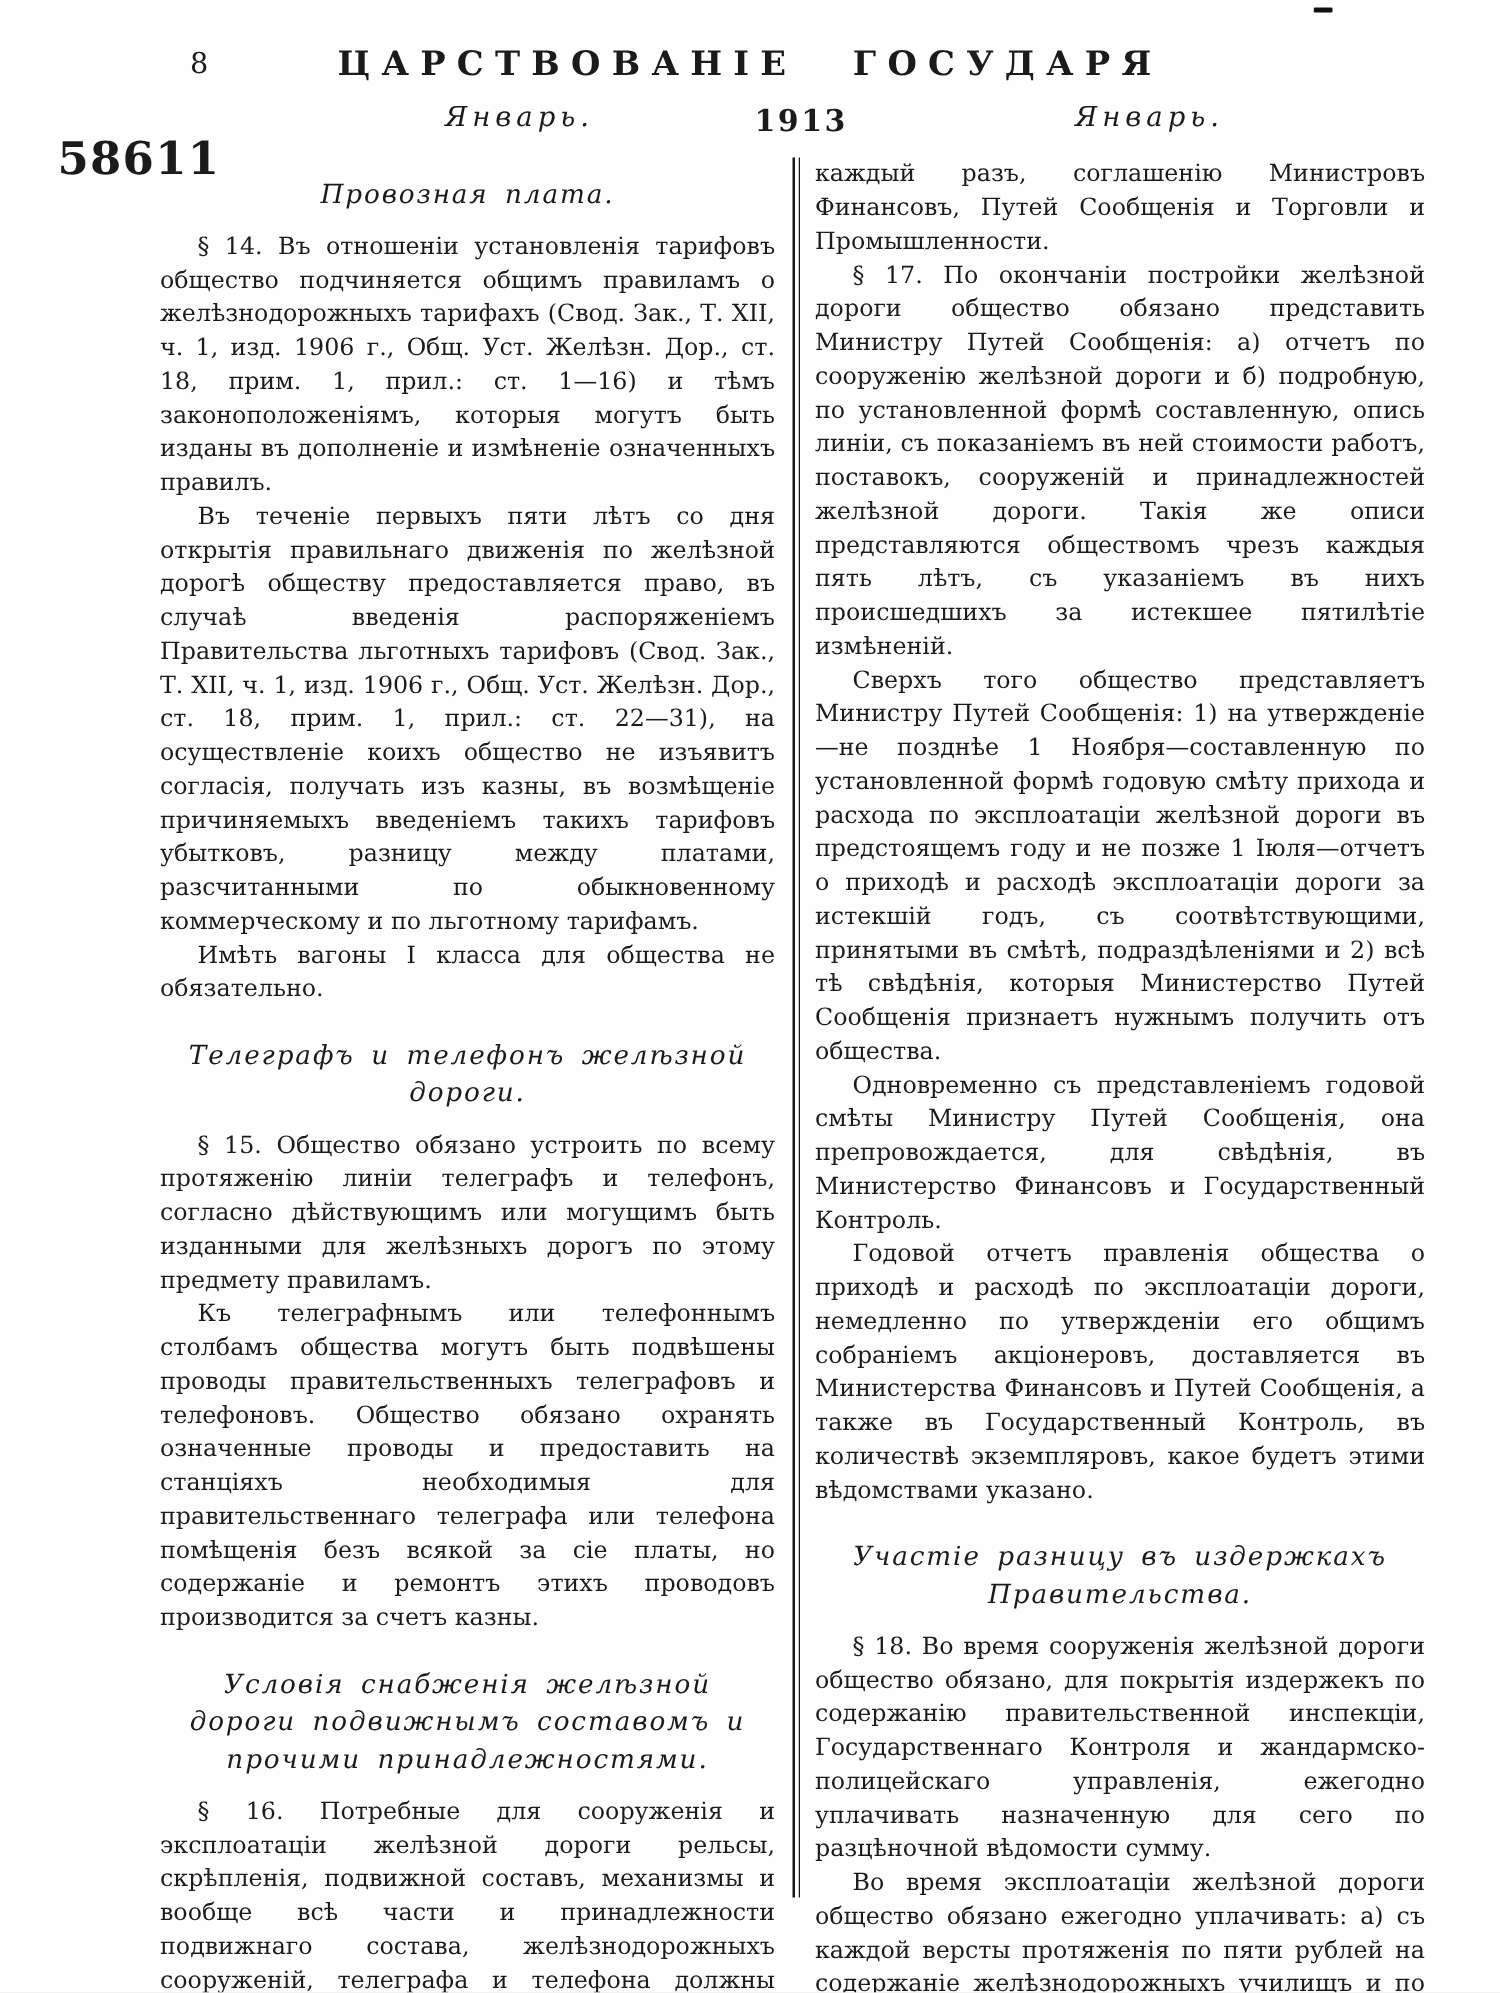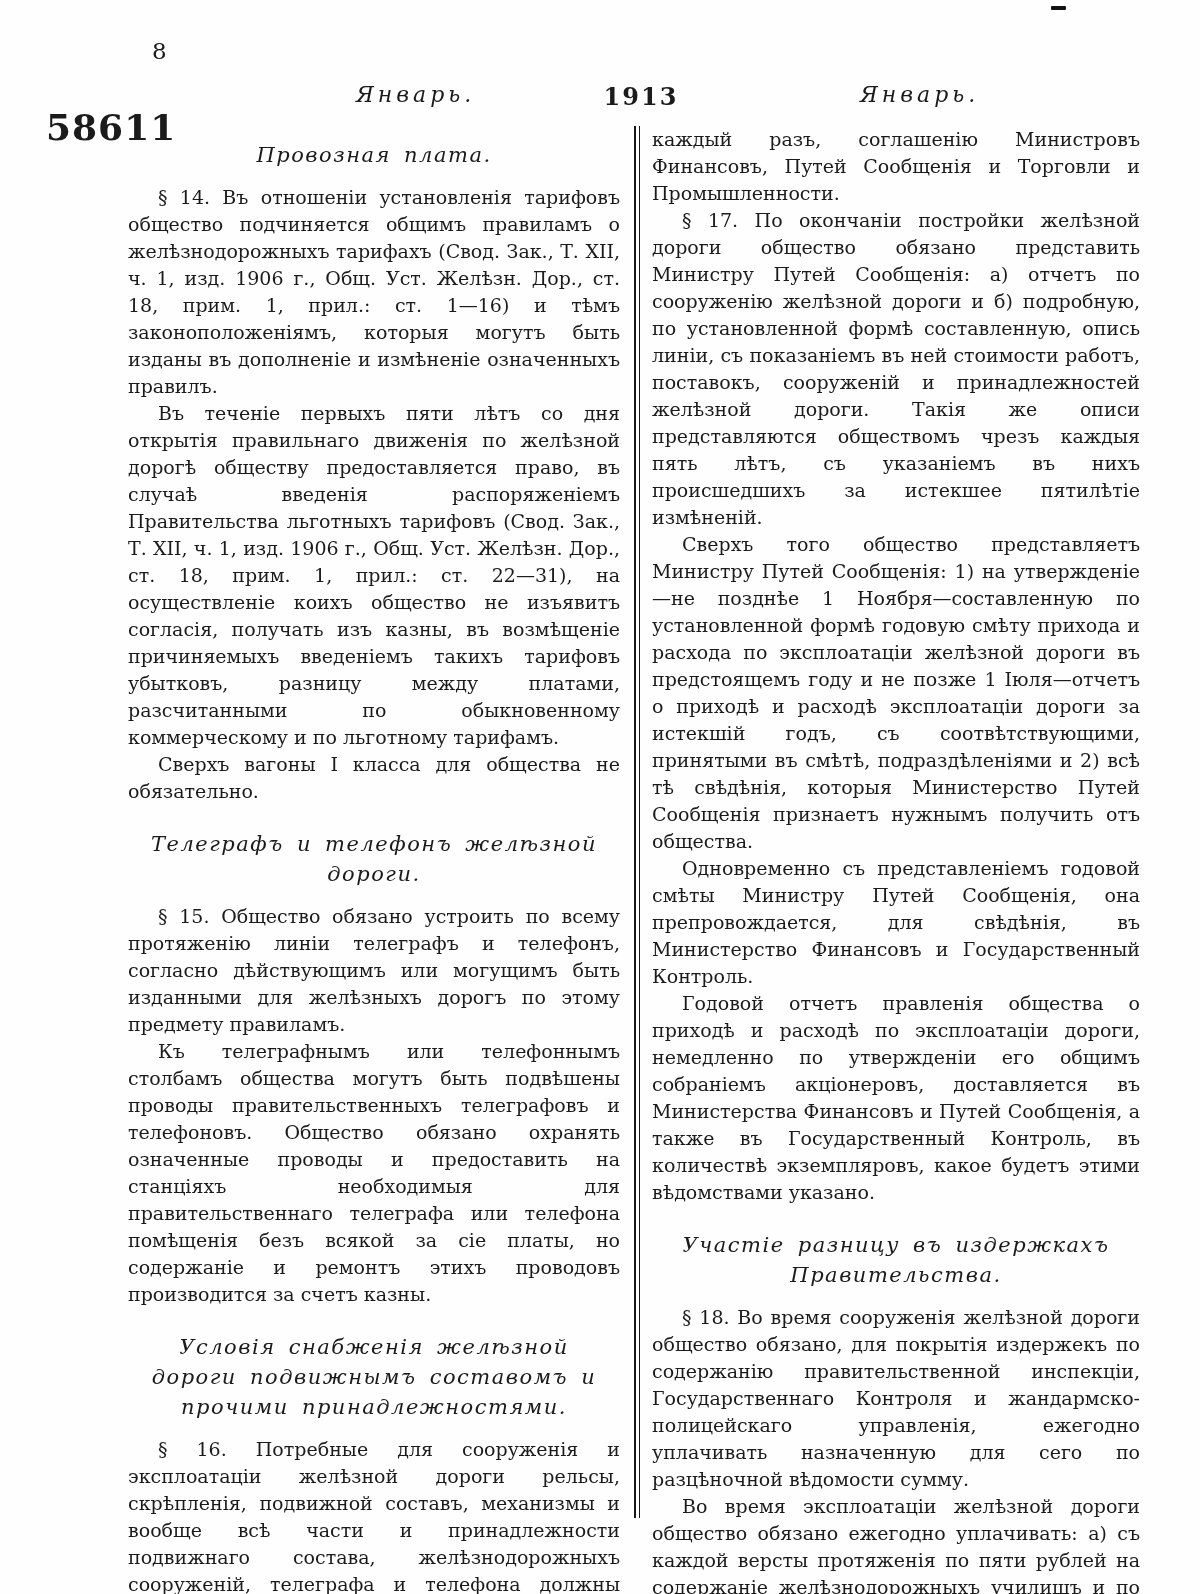--- a/index.html
+++ b/index.html
@@ -121,37 +121,38 @@
 </style>
 </head>
 <body>
 
 <div class="page">
 
   <div class="artifact-dash"></div>
 
   <div class="running-head">
     <span class="pageno">8</span>
+    <span class="running-title">ЦАРСТВОВАНІЕ ГОСУДАРЯ</span>
   </div>
 
   <div class="date-row">
     <span class="month left-m">Январь.</span>
     <span class="year">1913</span>
     <span class="month right-m">Январь.</span>
   </div>
 
   <div class="act-number">58611</div>
 
   <div class="columns">
 
     <div class="col left">
       <h3 class="sect">Провозная плата.</h3>
       <p class="para">§ 14. Въ отношеніи установленія тарифовъ общество подчиняется общимъ правиламъ о желѣзнодорожныхъ тарифахъ (Свод. Зак., Т. XII, ч. 1, изд. 1906 г., Общ. Уст. Желѣзн. Дор., ст. 18, прим. 1, прил.: ст. 1—16) и тѣмъ законоположеніямъ, которыя могутъ быть изданы въ дополненіе и измѣненіе означенныхъ правилъ.</p>
       <p class="para">Въ теченіе первыхъ пяти лѣтъ со дня открытія правильнаго движенія по желѣзной дорогѣ обществу предоставляется право, въ случаѣ введенія распоряженіемъ Правительства льготныхъ тарифовъ (Свод. Зак., Т. XII, ч. 1, изд. 1906 г., Общ. Уст. Желѣзн. Дор., ст. 18, прим. 1, прил.: ст. 22—31), на осуществленіе коихъ общество не изъявитъ согласія, получать изъ казны, въ возмѣщеніе причиняемыхъ введеніемъ такихъ тарифовъ убытковъ, разницу между платами, разсчитанными по обыкновенному коммерческому и по льготному тарифамъ.</p>
-      <p class="para">Сверхъ вагоны I класса для общества не обязательно.</p>
+      <p class="para">Имѣть вагоны I класса для общества не обязательно.</p>
       <h3 class="sect">Телеграфъ и телефонъ желѣзной дороги.</h3>
       <p class="para">§ 15. Общество обязано устроить по всему протяженію линіи телеграфъ и телефонъ, согласно дѣйствующимъ или могущимъ быть изданными для желѣзныхъ дорогъ по этому предмету правиламъ.</p>
       <p class="para">Къ телеграфнымъ или телефоннымъ столбамъ общества могутъ быть подвѣшены проводы правительственныхъ телеграфовъ и телефоновъ. Общество обязано охранять означенные проводы и предоставить на станціяхъ необходимыя для правительственнаго телеграфа или телефона помѣщенія безъ всякой за сіе платы, но содержаніе и ремонтъ этихъ проводовъ производится за счетъ казны.</p>
       <h3 class="sect">Условія снабженія желѣзной дороги подвижнымъ составомъ и прочими принадлежностями.</h3>
       <p class="para">§ 16. Потребные для сооруженія и эксплоатаціи желѣзной дороги рельсы, скрѣпленія, подвижной составъ, механизмы и вообще всѣ части и принадлежности подвижнаго состава, желѣзнодорожныхъ сооруженій, телеграфа и телефона должны быть изготовляемы на русскихъ заводахъ и изъ матеріаловъ отечественнаго производства.</p>
 
     </div>
 
     <div class="divider"></div>
 

